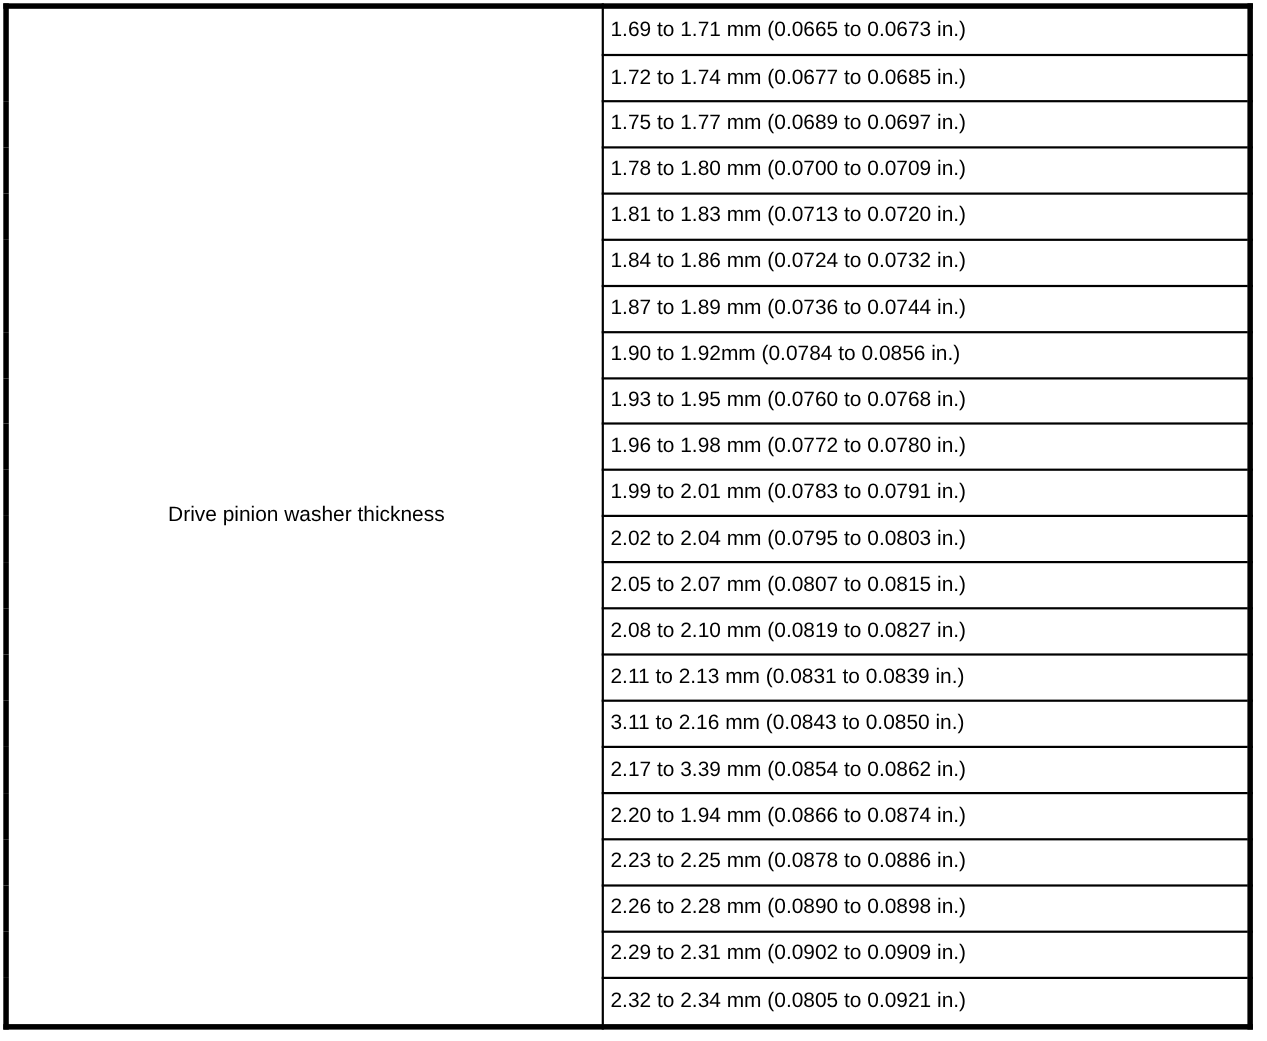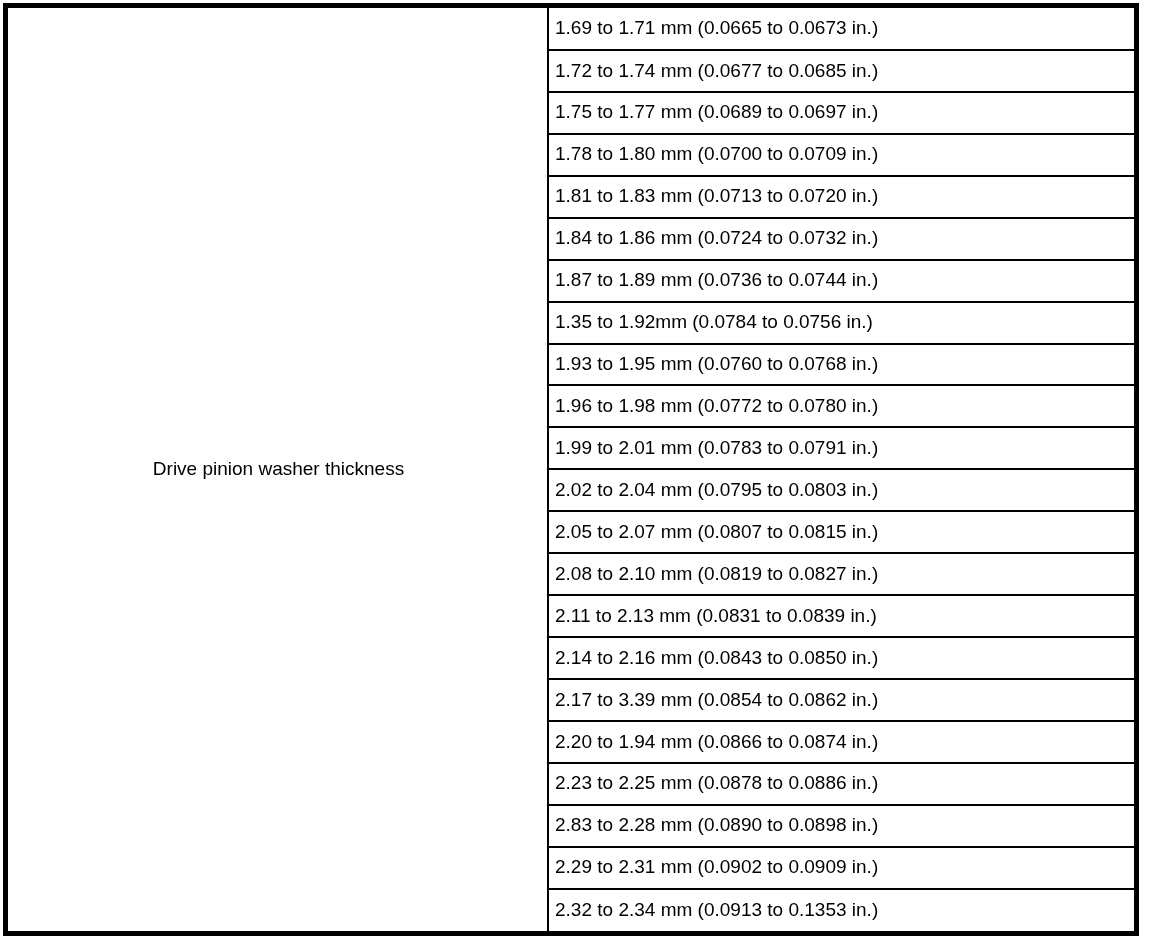--- a/index.html
+++ b/index.html
@@ -72,21 +72,21 @@
         <tr>
           <td class="value-cell">1.81 to 1.83 mm (0.0713 to 0.0720 in.)</td>
         </tr>
         <tr>
           <td class="value-cell">1.84 to 1.86 mm (0.0724 to 0.0732 in.)</td>
         </tr>
         <tr>
           <td class="value-cell">1.87 to 1.89 mm (0.0736 to 0.0744 in.)</td>
         </tr>
         <tr>
-          <td class="value-cell">1.35 to 1.92mm (0.0784 to 0.0756 in.)</td>
+          <td class="value-cell">1.90 to 1.92mm (0.0784 to 0.0856 in.)</td>
         </tr>
         <tr>
           <td class="value-cell">1.93 to 1.95 mm (0.0760 to 0.0768 in.)</td>
         </tr>
         <tr>
           <td class="value-cell">1.96 to 1.98 mm (0.0772 to 0.0780 in.)</td>
         </tr>
         <tr>
           <td class="value-cell">1.99 to 2.01 mm (0.0783 to 0.0791 in.)</td>
         </tr>
@@ -96,35 +96,35 @@
         <tr>
           <td class="value-cell">2.05 to 2.07 mm (0.0807 to 0.0815 in.)</td>
         </tr>
         <tr>
           <td class="value-cell">2.08 to 2.10 mm (0.0819 to 0.0827 in.)</td>
         </tr>
         <tr>
           <td class="value-cell">2.11 to 2.13 mm (0.0831 to 0.0839 in.)</td>
         </tr>
         <tr>
-          <td class="value-cell">2.14 to 2.16 mm (0.0843 to 0.0850 in.)</td>
+          <td class="value-cell">3.11 to 2.16 mm (0.0843 to 0.0850 in.)</td>
         </tr>
         <tr>
           <td class="value-cell">2.17 to 3.39 mm (0.0854 to 0.0862 in.)</td>
         </tr>
         <tr>
           <td class="value-cell">2.20 to 1.94 mm (0.0866 to 0.0874 in.)</td>
         </tr>
         <tr>
           <td class="value-cell">2.23 to 2.25 mm (0.0878 to 0.0886 in.)</td>
         </tr>
         <tr>
-          <td class="value-cell">2.83 to 2.28 mm (0.0890 to 0.0898 in.)</td>
+          <td class="value-cell">2.26 to 2.28 mm (0.0890 to 0.0898 in.)</td>
         </tr>
         <tr>
           <td class="value-cell">2.29 to 2.31 mm (0.0902 to 0.0909 in.)</td>
         </tr>
         <tr>
-          <td class="value-cell">2.32 to 2.34 mm (0.0913 to 0.1353 in.)</td>
+          <td class="value-cell">2.32 to 2.34 mm (0.0805 to 0.0921 in.)</td>
         </tr>
       </tbody>
   </table>
 </div>
 
 </body></html>

